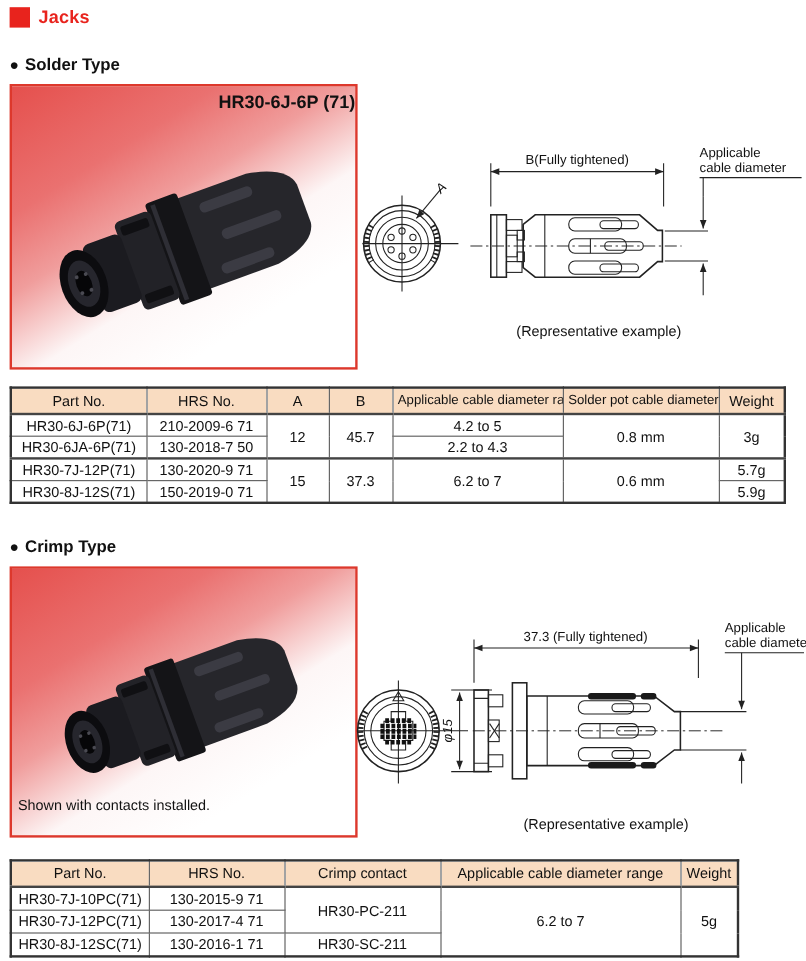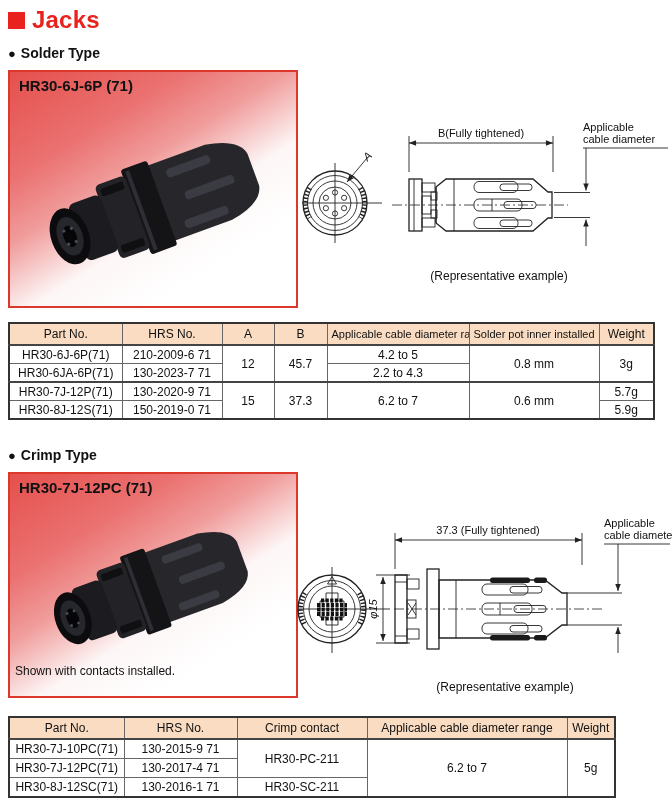--- a/index.html
+++ b/index.html
@@ -1,21 +1,21 @@
 <!DOCTYPE html>
 <html><head>
 <meta charset="utf-8">
 <style>
   html,body{margin:0;padding:0;background:#fff;}
   .page{position:relative;width:672px;height:801px;background:#fff;overflow:hidden;
         font-family:"Liberation Sans",sans-serif;color:#111;}
   
   .hdr{position:absolute;left:8px;top:6px;display:flex;align-items:center;gap:7px;}
   .sq{width:17px;height:17px;background:#e8231d;}
-  .hdr h1{margin:0;font-size:24px;font-weight:bold;color:#e8231d;letter-spacing:.2px;}
+  .hdr h1{margin:0;font-size:15px;font-weight:bold;color:#e8231d;letter-spacing:.2px;}
   
   .sect{position:absolute;left:8px;font-size:14px;font-weight:bold;display:flex;align-items:center;gap:5px;}
   .sect .blt{font-size:13px;line-height:1;}
   
   .pbox{position:absolute;left:8px;width:290px;border:2px solid #dd382c;box-sizing:border-box;
         background:linear-gradient(148deg,#e5504d 0%,#ea7170 26%,#f09d9c 42%,#fdf6f6 60%,#ffffff 78%);}
   .pbox .ptitle{font-size:15px;font-weight:bold;padding:5px 0 0 9px;}
   .pbox .pcap{position:absolute;left:5px;bottom:18px;font-size:12px;background:transparent;}
   .pbox svg{position:absolute;left:0;}
   
@@ -48,21 +48,21 @@
   <div class="hdr">
     <span class="sq"></span>
     <h1>Jacks</h1>
   </div>
 
   <div class="sect" style="top:45px;">
     <span class="blt">●</span>
     <span>Solder Type</span>
   </div>
 
-  <div class="pbox" style="top:70px;height:238px;">
+  <div class="pbox" style="top:70px;height:238px;text-align:right;">
     <div class="ptitle">HR30-6J-6P (71)</div>
     <svg width="286" height="200" viewBox="0 0 286 200" style="top:32px;">
       <defs>
         <g id="connector-art">
           <path d="M150 62 L212 62 Q246 68 249 85 L249 119 Q246 136 212 142 L150 142 Z" fill="#26262b"></path>
           <rect x="166" y="72" width="46" height="9" rx="4" fill="#3b3b43"></rect>
           <rect x="176" y="99" width="52" height="9" rx="4" fill="#3b3b43"></rect>
           <rect x="166" y="126" width="46" height="9" rx="4" fill="#3b3b43"></rect>
           <rect x="124" y="57" width="28" height="90" rx="3" fill="#141417"></rect>
           <rect x="128" y="60" width="4" height="84" fill="#2e2e35"></rect>
@@ -156,35 +156,35 @@
         <col style="width:130px">
         <col style="width:55px">
       </colgroup>
     <tbody>
         <tr>
       <th>Part No.</th>
       <th>HRS No.</th>
       <th>A</th>
       <th>B</th>
       <th class="sm">Applicable cable diameter range</th>
-      <th class="sm">Solder pot inner installed</th>
+      <th class="sm">Solder pot cable diameter</th>
       <th>Weight</th>
     </tr>
     <tr>
       <td>HR30-6J-6P(71)</td>
       <td>210-2009-6 71</td>
       <td rowspan="2">12</td>
       <td rowspan="2">45.7</td>
       <td>4.2 to 5</td>
       <td rowspan="2">0.8 mm</td>
       <td rowspan="2">3g</td>
     </tr>
     <tr>
       <td>HR30-6JA-6P(71)</td>
-      <td>130-2023-7 71</td>
+      <td>130-2018-7 50</td>
       <td>2.2 to 4.3</td>
     </tr>
     <tr class="group">
       <td>HR30-7J-12P(71)</td>
       <td>130-2020-9 71</td>
       <td rowspan="2">15</td>
       <td rowspan="2">37.3</td>
       <td rowspan="2">6.2 to 7</td>
       <td rowspan="2">0.6 mm</td>
       <td>5.7g</td>
@@ -196,21 +196,20 @@
     </tr>
   </tbody>
     </table>
 
   <div class="sect" style="top:447px;">
     <span class="blt">●</span>
     <span>Crimp Type</span>
   </div>
 
   <div class="pbox" style="top:472px;height:226px;">
-    <div class="ptitle">HR30-7J-12PC (71)</div>
     <svg width="286" height="172" viewBox="0 0 286 186" style="top:28px;">
       <use href="#connector-art" xlink:href="#connector-art" transform="translate(-4 -8) rotate(-20 147 100)"></use>
     </svg>
     <div class="pcap">Shown with contacts installed.</div>
   </div>
 
   <svg class="diag" style="left:290px;top:503px;" width="382" height="202" viewBox="0 0 382 202">
     <defs>
       <marker id="d2a" viewBox="0 0 10 8" refX="9.5" refY="4" markerWidth="9" markerHeight="7" orient="auto-start-reverse">
         <path d="M0.5 0.5 L9.5 4 L0.5 7.5 Z" fill="#222"></path>

